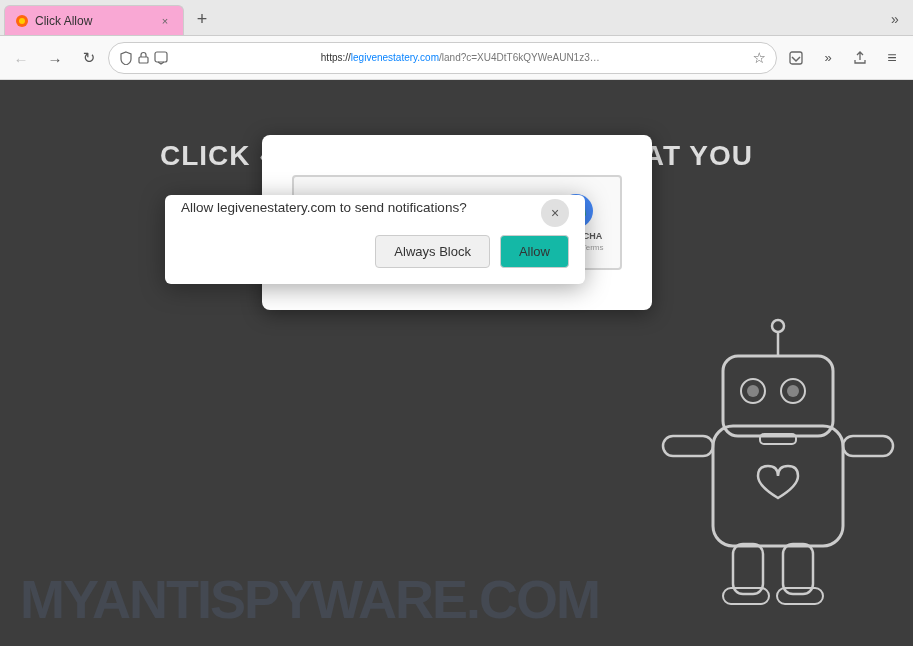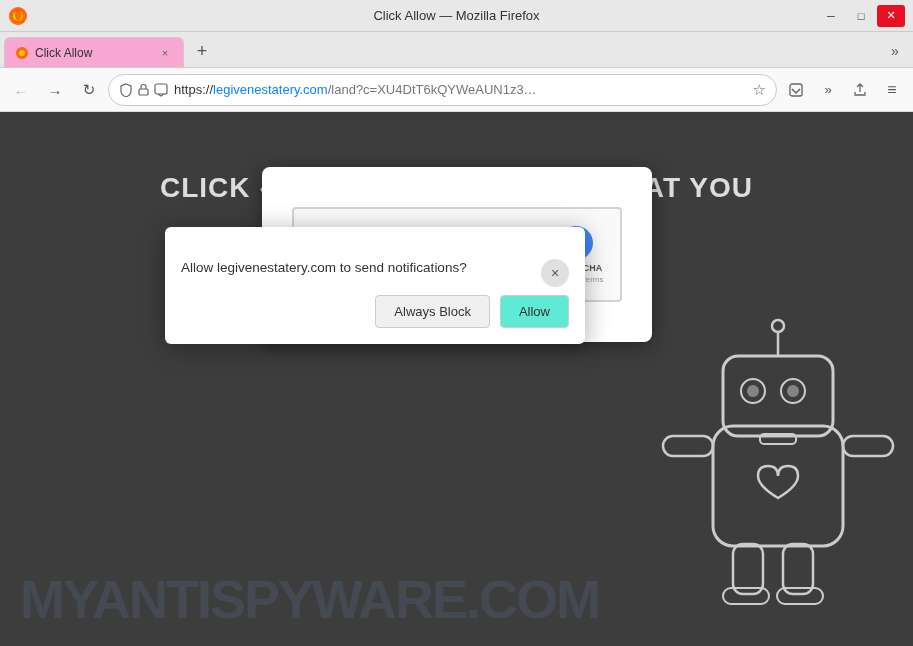--- a/index.html
+++ b/index.html
@@ -187,21 +187,22 @@
     .address-bar-icons {
       display: flex;
       gap: 4px;
       align-items: center;
       color: #666;
       font-size: 13px;
     }
     .address-url {
       flex: 1;
       color: #333;
-      font-size: 13px;
+      font-size: 10px;
+      text-align: center;
     }
     .address-star {
       color: #666;
       font-size: 15px;
     }
     .nav-right-btns {
       display: flex;
       gap: 2px;
     }
 
@@ -308,21 +309,21 @@
 
     
     .notif-popup {
       position: absolute;
       top: 115px;
       left: 165px;
       width: 420px;
       background: white;
       border-radius: 6px;
       box-shadow: 0 4px 24px rgba(0,0,0,0.35);
-      padding: 32px 16px 16px 16px;
+      padding: 4px 16px 16px 16px;
       z-index: 100;
     }
     .notif-header {
       display: flex;
       align-items: flex-start;
       justify-content: space-between;
       margin-bottom: 8px;
     }
     .notif-question {
       font-size: 13.5px;
@@ -363,53 +364,37 @@
       border-radius: 4px;
       border: 1px solid #ccc;
       background: #f0f0f0;
       font-size: 13px;
       cursor: pointer;
       color: #333;
       font-family: inherit;
       text-align: center;
     }
     .notif-btn.allow {
-      background: #5eead4;
+      background: #14b8a6;
     }
 
     
     .robot-svg {
       position: absolute;
       bottom: 0;
       right: 0;
       width: 280px;
       height: 380px;
     }
   </style>
 </head>
 <body>
 
 <div class="browser-window">
 
-  <div class="title-bar">
-    <div class="title-bar-left">
-
-      <svg class="firefox-logo" viewBox="0 0 20 20">
-        <circle cx="10" cy="10" r="9" fill="#ff6611"></circle>
-        <circle cx="10" cy="10" r="5" fill="#ffcc00"></circle>
-        <path d="M10 3 Q14 6 13 10 Q12 14 10 15 Q8 14 7 10 Q6 6 10 3Z" fill="#ff4400" opacity="0.7"></path>
-      </svg>
-    </div>
-    <div class="title-bar-title">Click Allow — Mozilla Firefox</div>
-    <div class="title-bar-controls">
-      <button class="title-btn">─</button>
-      <button class="title-btn">□</button>
-      <button class="title-btn close">✕</button>
-    </div>
-  </div>
 
   <div class="tab-bar">
     <div class="tab">
 
       <svg class="tab-favicon" viewBox="0 0 14 14">
         <circle cx="7" cy="7" r="6" fill="#ff6611"></circle>
         <circle cx="7" cy="7" r="3" fill="#ffcc00"></circle>
       </svg>
       <span class="tab-label">Click Allow</span>
       <span class="tab-close">×</span>

